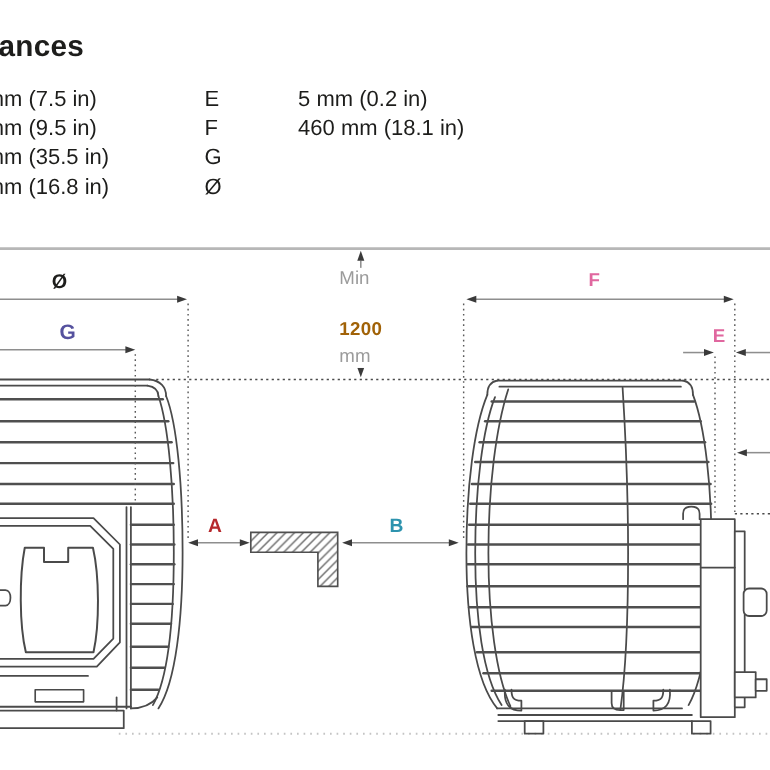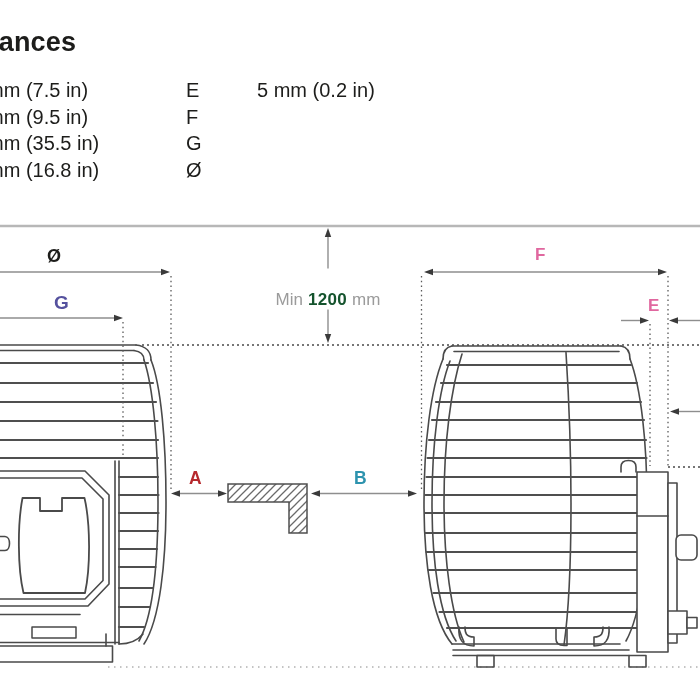--- a/index.html
+++ b/index.html
@@ -5,26 +5,26 @@
   html,body{margin:0;padding:0;background:#fff;}
   .stage{position:relative;width:700px;height:700px;overflow:hidden;background:#ffffff;
          font-family:"Liberation Sans", sans-serif;color:#1d1d1b;}
   .stage svg{position:absolute;left:0;top:0;}
   .abs{position:absolute;white-space:nowrap;}
   .title{font-size:27px;font-weight:700;letter-spacing:.2px;color:#1d1d1b;}
   .trow span{position:absolute;top:0;font-size:20px;line-height:22px;color:#1d1d1b;}
   .trow{position:absolute;left:0;width:700px;height:22px;}
   .t-frag{left:-13px;}
   .t-letter{left:186px;}
-  .t-value{left:257px;}
+  .t-value{left:271px;}
   .dim-label{font-weight:700;}
   .min-label{left:328px;top:289px;transform:translate(-50%,-50%);font-size:17px;
-             display:flex;gap:5px;align-items:baseline;background:#fff;padding:0 3px;}
+             display:flex;gap:5px;align-items:baseline;background:#fff;padding:0 3px;flex-direction:column;}
   .min-label .grey{color:#9b9b9b;}
-  .min-label .val{color:#14532d;font-weight:700;letter-spacing:.3px;margin-top:21px;}
+  .min-label .val{color:#a16207;font-weight:700;letter-spacing:.3px;margin-top:21px;}
 </style>
 </head>
 <body>
 
 <div class="stage">
 
   <svg width="700" height="700" viewBox="0 0 700 700">
     <defs>
       <pattern id="hatch" width="8" height="8" patternUnits="userSpaceOnUse">
         <path d="M-1,9 L9,-1 M-3,3 L3,-3 M5,11 L11,5" stroke="#6a6a6a" stroke-width="1.3" fill="none"></path>
@@ -206,20 +206,21 @@
 
   <div>
     <div class="trow" style="top:79px;">
       <span class="t-frag">mm (7.5 in)</span>
       <span class="t-letter">E</span>
       <span class="t-value">5 mm (0.2 in)</span>
     </div>
     <div class="trow" style="top:106px;">
       <span class="t-frag">mm (9.5 in)</span>
       <span class="t-letter">F</span>
+      <span class="t-value">460 mm (18.1 in)</span>
     </div>
     <div class="trow" style="top:132px;">
       <span class="t-frag">mm (35.5 in)</span>
       <span class="t-letter">G</span>
     </div>
     <div class="trow" style="top:159px;">
       <span class="t-frag">mm (16.8 in)</span>
       <span class="t-letter">Ø</span>
     </div>
   </div>

